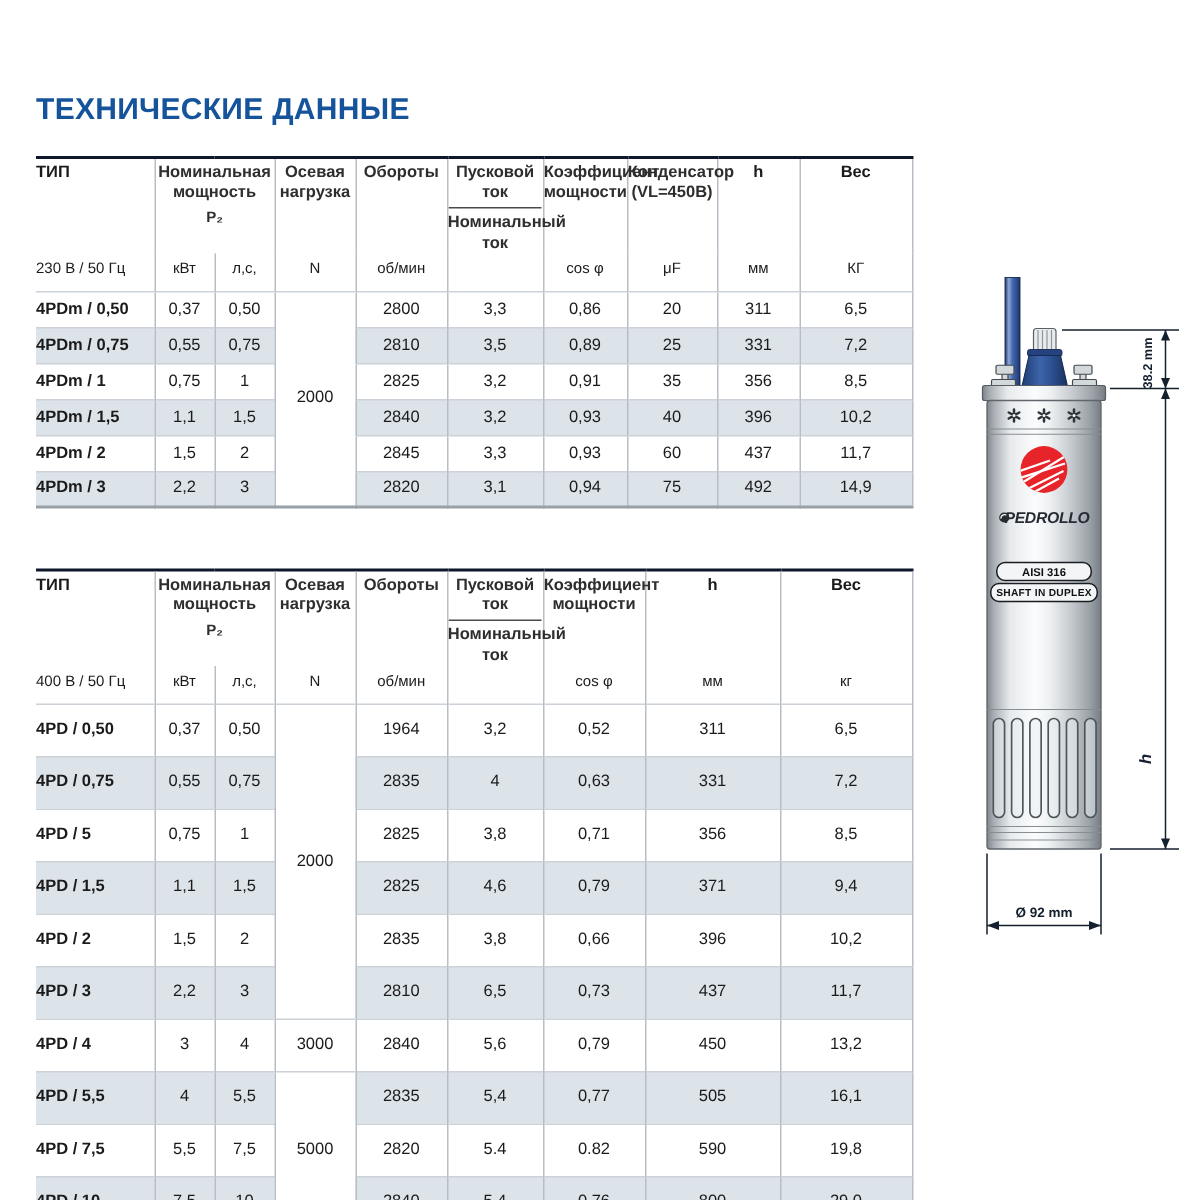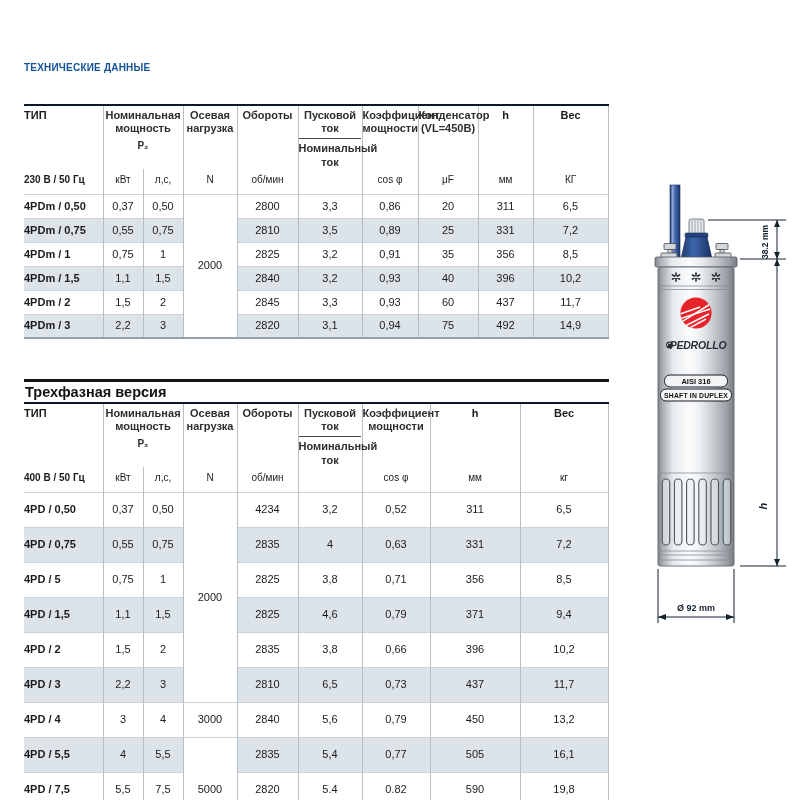--- a/index.html
+++ b/index.html
@@ -1,33 +1,33 @@
 <!DOCTYPE html>
 <html><head>
 <meta charset="utf-8">
 <style>
   html,body{margin:0;padding:0;background:#fff;}
   .page{position:relative;width:800px;height:800px;background:#ffffff;overflow:hidden;
         font-family:"Liberation Sans","DejaVu Sans",sans-serif;color:#1b1b1b;}
-  .page-title{position:absolute;left:24px;top:62px;font-size:10px;font-weight:bold;
+  .page-title{position:absolute;left:24px;top:62px;font-size:20px;font-weight:bold;
               color:#15549b;letter-spacing:.2px;}
   .dtable{position:absolute;left:24px;width:585px;}
   #table-1{top:104px;}
   #table-2{top:379px;}
   .section-title{border-top:3px solid #141414;font-size:14.5px;font-weight:bold;
                  padding:2px 0 2px 1px;line-height:16px;color:#111;}
   table.spec{border-collapse:collapse;table-layout:fixed;width:584px;border-bottom:2px solid #99a1a8;}
   table.spec td{padding:0;vertical-align:middle;text-align:center;
                 border-left:1px solid #b7bec5;font-size:11px;line-height:1.2;}
   table.spec td:first-child{border-left:none;text-align:left;}
   table.spec tr td:last-child{border-right:1px solid #b7bec5;}
   thead .label-row td{height:46px;vertical-align:top;padding-top:3px;border-top:2px solid #0f172a;}
   thead .unit-row td{height:23px;vertical-align:middle;font-size:10px;padding-bottom:2px;}
   .h-tip{font-size:13px;font-weight:bold;padding-left:2px;}
-  .h-volt{font-size:12px;font-weight:bold;padding-left:2px;}
+  .h-volt{font-size:12px;font-weight:normal;padding-left:2px;}
   .h-lab{font-size:9px;font-weight:bold;line-height:1.3;color:#2e2e2e;}
   .h-lab .p2{margin-top:5px;font-size:10px;}
   .h-big{font-size:13px;font-weight:bold;padding-top:6px;}
   .frac-div{width:62px;border-top:1px solid #4a4a4a;margin:3px auto;}
   tbody td{border-top:1px solid #ccd2d7;}
   #table-1 tbody tr{height:24px;}
   #table-2 tbody tr{height:35px;}
   .c-type{font-weight:bold;font-size:11.5px;padding-left:4px;}
   tr.striped td{background:#dce3e9;}
   td.c-axial{background:#ffffff !important;margin-left:36px;}
@@ -153,21 +153,20 @@
             <td>0,94</td>
             <td>75</td>
             <td>492</td>
             <td>14,9</td>
           </tr>
         </tbody>
       </table>
   </div>
 
   <div class="dtable" id="table-2">
-    <div class="section-title">Трехфазная версия</div>
     <table class="spec">
         <colgroup>
           <col style="width: 79px;">
           <col style="width: 40px;">
           <col style="width: 40px;">
           <col style="width: 54px;">
           <col style="width: 61px;">
           <col style="width: 64px;">
           <col style="width: 68px;">
           <col style="width: 90px;">
@@ -202,21 +201,21 @@
             <td>мм</td>
             <td>кг</td>
           </tr>
         </thead>
         <tbody>
           <tr>
             <td class="c-type">4PD / 0,50</td>
             <td>0,37</td>
             <td>0,50</td>
             <td class="c-axial" rowspan="6">2000</td>
-            <td>4234</td>
+            <td>1964</td>
             <td>3,2</td>
             <td>0,52</td>
             <td>311</td>
             <td>6,5</td>
           </tr>
           <tr class="striped">
             <td class="c-type">4PD / 0,75</td>
             <td>0,55</td>
             <td>0,75</td>
             <td>2835</td>

